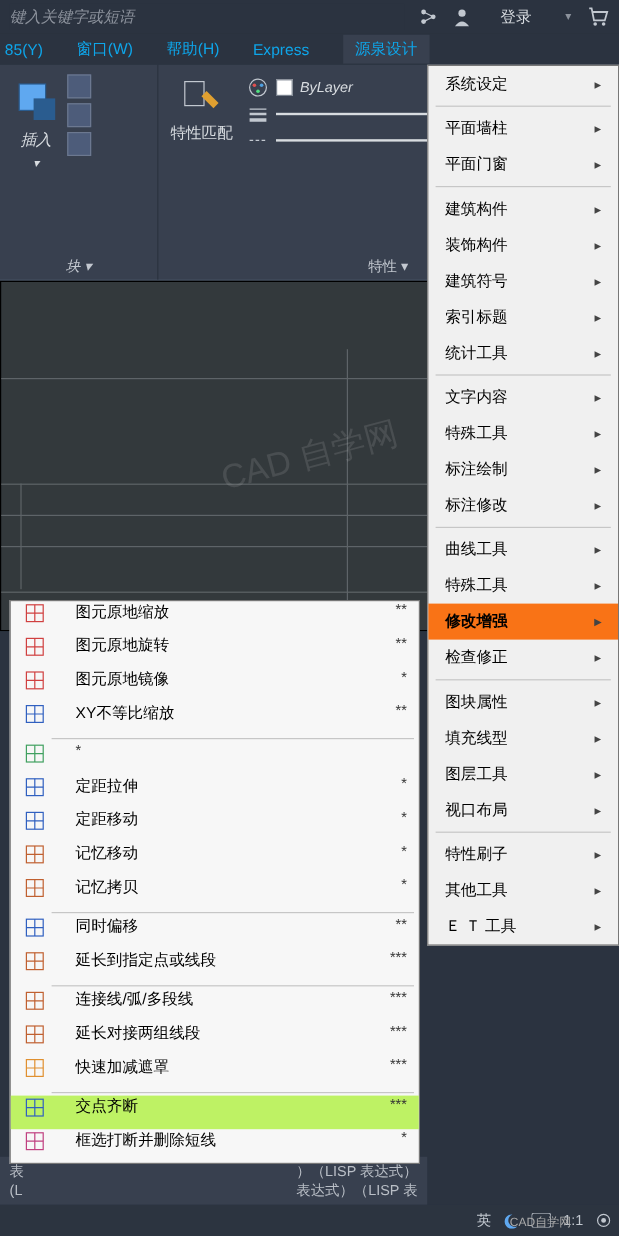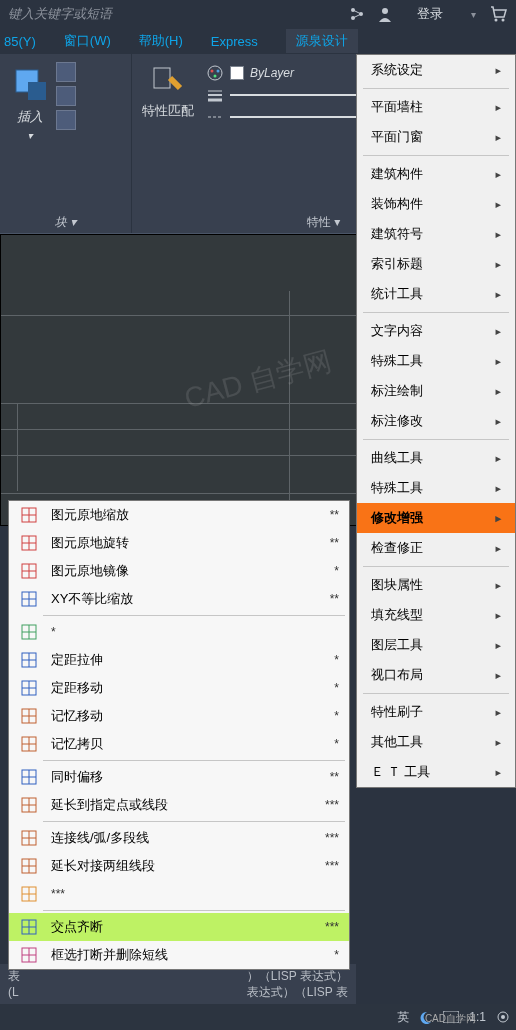--- a/index.html
+++ b/index.html
@@ -23,21 +23,21 @@
   .line-sample{flex:1;height:2px;background:#d8dce0;}
   .drawing{height:292px;background:#33393c;position:relative;border:1px solid #000;}
   .wm{position:absolute;top:50%;left:50%;transform:translate(-50%,-50%) rotate(-15deg);font-size:28px;color:rgba(200,200,200,0.15);pointer-events:none;}
   .grid-line{position:absolute;background:#5e6468;}
   .side-menu{position:absolute;right:0;top:54px;width:160px;background:#f0f0f0;border:1px solid #777;z-index:10;font-size:13px;color:#000;}
   .side-menu .mi{height:30px;display:flex;align-items:center;padding:0 14px;justify-content:space-between;}
   .side-menu .mi.hl{background:#f97316;font-weight:bold;}
   .side-menu .sep{height:1px;background:#c6c6c6;margin:3px 6px;}
   .arrow{font-size:11px;color:#444;}
   .sub-menu{position:absolute;left:8px;top:500px;width:342px;background:#f7f7f7;border:1px solid #777;z-index:11;color:#000;font-size:13px;}
-  .sub-row{height:28px;display:flex;align-items:center;padding:0 10px;gap:12px;}
+  .sub-row{height:28px;display:flex;padding:0 10px;gap:24px;}
   .sub-row.hl{background:#bef264;}
   .sub-sep{height:1px;background:#c6c6c6;margin:2px 4px 2px 34px;}
   .sub-ico{width:20px;height:20px;flex-shrink:0;display:flex;align-items:center;justify-content:center;font-size:14px;}
   .sub-label{flex:1;}
   .sub-short{color:#333;font-size:12px;}
   .status-strip{position:absolute;bottom:26px;left:0;right:160px;background:#38404f;color:#b9bec6;font-size:12px;padding:4px 8px;line-height:16px;}
   .bottom-bar{position:absolute;bottom:0;left:0;right:0;height:26px;background:#2c3440;display:flex;align-items:center;color:#c2c8d0;font-size:12px;padding:0 6px;gap:10px;justify-content:flex-end;}
   .bi{display:flex;align-items:center;gap:3px;}
   svg{display:block;}
   .cart{width:20px;height:20px;}
@@ -397,20 +397,21 @@
       <span class="sub-short">***<fx></fx></span>
     </div>
     <div class="sub-row">
       <span class="sub-ico">
         <svg width="18" height="18">
           <rect x="2" y="2" width="14" height="14" fill="none" stroke="#e09030"></rect>
           <line x1="2" y1="9" x2="16" y2="9" stroke="#e09030"></line>
           <line x1="9" y1="2" x2="9" y2="16" stroke="#e09030"></line>
         </svg>
       </span>
+      <span class="sub-label">快速加减遮罩</span>
       <span class="sub-short">***<zz></zz></span>
     </div>
     <div class="sub-sep"></div>
     <div class="sub-row hl">
       <span class="sub-ico">
         <svg width="18" height="18">
           <rect x="2" y="2" width="14" height="14" fill="none" stroke="#3060c0"></rect>
           <line x1="2" y1="9" x2="16" y2="9" stroke="#3060c0"></line>
           <line x1="9" y1="2" x2="9" y2="16" stroke="#3060c0"></line>
         </svg>

